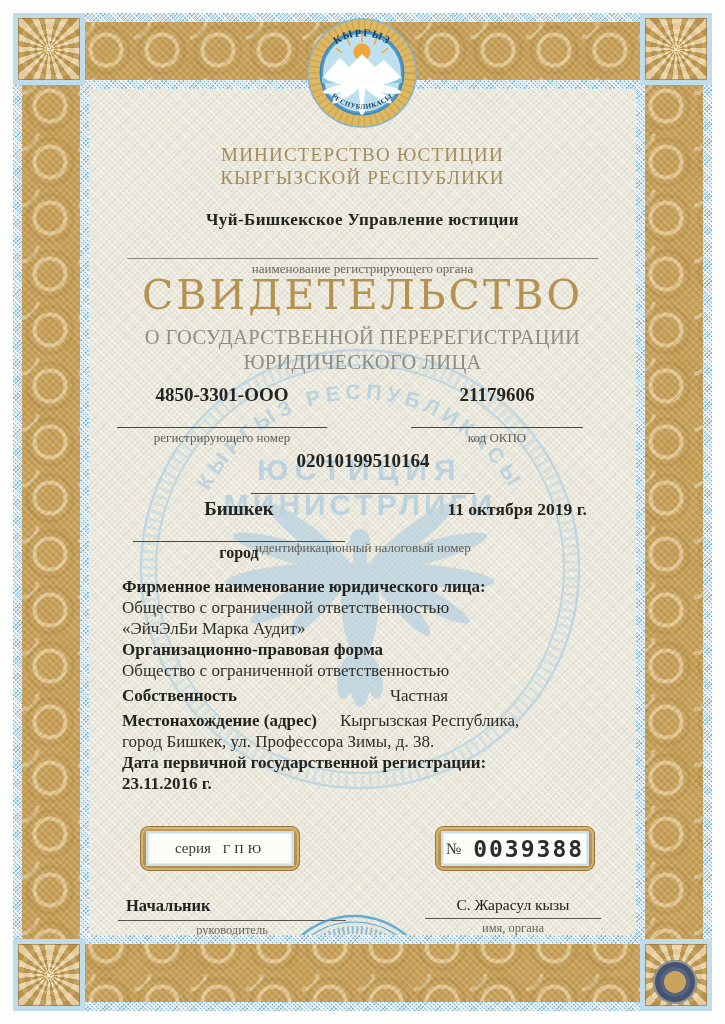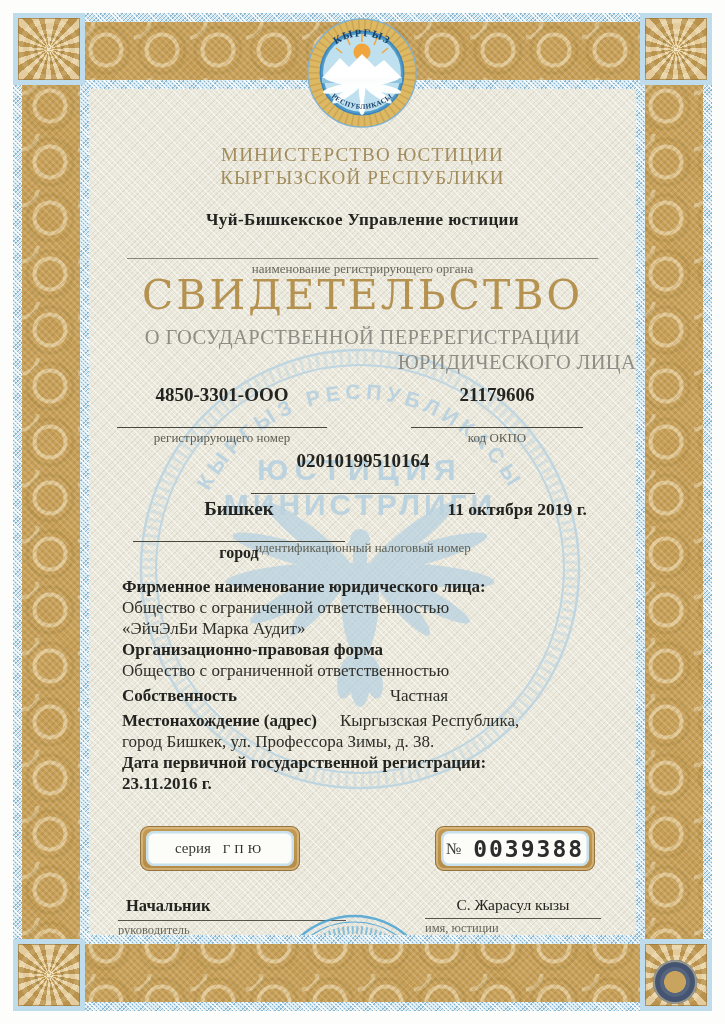--- a/index.html
+++ b/index.html
@@ -57,21 +57,21 @@
   .stamp{position:absolute;left:180px;top:822px;width:170px;height:170px;z-index:5;opacity:.8;}
   
   .abs{position:absolute;z-index:2;}
   .centered{left:0;right:0;text-align:center;}
   .ministry{top:54px;font-size:19px;line-height:23px;letter-spacing:1.2px;color:#a28c5c;}
   .authority{top:121px;font-size:17px;font-weight:bold;letter-spacing:.4px;color:#23231f;}
   .divider{top:169px;left:38px;right:38px;border-top:1px solid #85857a;height:0;}
   .divider-caption{top:172px;font-size:13px;color:#67675c;}
   .main-title{top:182px;font-family:"DejaVu Serif","Liberation Serif",serif;font-size:41px;letter-spacing:3px;color:#b5924f;}
   .sub1{top:237px;font-size:20.5px;letter-spacing:.3px;color:#8d8d86;}
-  .sub2{top:262px;font-size:20.5px;letter-spacing:.3px;color:#8d8d86;text-align:right;}
+  .sub2{top:262px;font-size:20.5px;letter-spacing:.3px;color:#8d8d86;}
   .field{display:flex;flex-direction:column;align-items:center;}
   .field .value{width:100%;text-align:center;font-weight:bold;font-size:19px;color:#23231f;padding-bottom:21px;border-bottom:1.5px solid #47473e;}
   .field .caption{font-size:13px;color:#5d5d52;margin-top:2px;}
   .f-reg{left:28px;top:295px;width:210px;}
   .f-okpo{left:322px;top:295px;width:172px;}
   .f-inn{left:162px;top:361px;width:224px;gap:44px;}
   .f-city{left:44px;top:409px;width:212px;}
   .f-city .caption{font-size:16px;font-weight:bold;color:#23231f;}
   .reg-date{left:320px;top:410px;width:178px;text-align:right;font-weight:bold;font-size:17.5px;color:#23231f;}
   .body-block{left:33px;top:487px;width:482px;font-size:17px;line-height:21px;}
@@ -82,34 +82,34 @@
   .own-row .lbl{width:268px;}
   .addr-row{margin-top:4px;}
   .addr-row .lbl{width:218px;}
   
   .serial-box{
     position:absolute;top:737px;width:160px;height:45px;z-index:2;
     background:linear-gradient(#c49a54,#b58c47);border-radius:9px;padding:5px 6px;
     box-shadow:inset 0 0 0 1px rgba(120,90,40,.7), inset 0 0 0 3px rgba(235,210,160,.5);
   }
   .serial-inner{
-    width:100%;height:100%;background:#fcfcf9;border-radius:8px;
+    width:100%;height:100%;background:#fcfcf9;border-radius:0;
     display:flex;align-items:center;justify-content:center;gap:12px;
     box-shadow:inset 0 0 0 2.5px rgba(155,200,226,.55);
   }
   .box-series{left:51px;}
   .box-number{left:346px;}
   .series-label{font-size:15px;color:#3a3a33;}
   .series-value{font-size:13px;letter-spacing:4px;color:#2c2c27;}
   .number-sign{font-size:16px;color:#3a3a33;}
   .number-value{font-family:"DejaVu Sans Mono","Liberation Mono",monospace;font-size:23px;font-weight:bold;letter-spacing:2px;color:#2c2c2c;}
   
   .sig{display:flex;flex-direction:column;}
   .sig .line{border-top:1.2px solid #55554c;margin-top:4px;}
-  .sig .cap{font-size:12.5px;color:#67675c;margin-top:2px;}
+  .sig .cap{text-align:center;font-size:12.5px;color:#67675c;margin-top:2px;}
   .sig-left{left:29px;top:807px;width:228px;}
   .sig-left .who{font-weight:bold;font-size:16.5px;padding-left:8px;color:#23231f;}
   .sig-right{left:336px;top:807px;width:176px;}
   .sig-right .who{font-weight:normal;font-size:15.5px;text-align:center;color:#23231f;}
   .wm-sans{font-family:"Liberation Sans","DejaVu Sans",sans-serif;}
 </style>
 </head>
 <body>
 
 <div class="page">
@@ -216,21 +216,21 @@
           </div>
 
           <div class="abs sig sig-left">
             <div class="who">Начальник</div>
             <div class="line"></div>
             <div class="cap">руководитель</div>
           </div>
           <div class="abs sig sig-right">
             <div class="who">С. Жарасул кызы</div>
             <div class="line"></div>
-            <div class="cap">имя, юстиции</div>
+            <div class="cap">имя, органа</div>
           </div>
 
           <svg class="stamp" viewBox="0 0 170 170">
             <g fill="none" stroke="#3f9fd4">
               <circle cx="85" cy="85" r="80" stroke-width="2.5" fill="rgba(120,180,220,.05)"></circle>
               <circle cx="85" cy="85" r="74" stroke-width="1.2"></circle>
               <circle cx="85" cy="85" r="66" stroke-width="8" stroke-dasharray="2 2.6" opacity=".7"></circle>
               <circle cx="85" cy="85" r="58" stroke-width="1.2"></circle>
               <circle cx="85" cy="85" r="50" stroke-width="7" stroke-dasharray="2 2.6" opacity=".55"></circle>
               <circle cx="85" cy="85" r="42" stroke-width="1.2"></circle>

